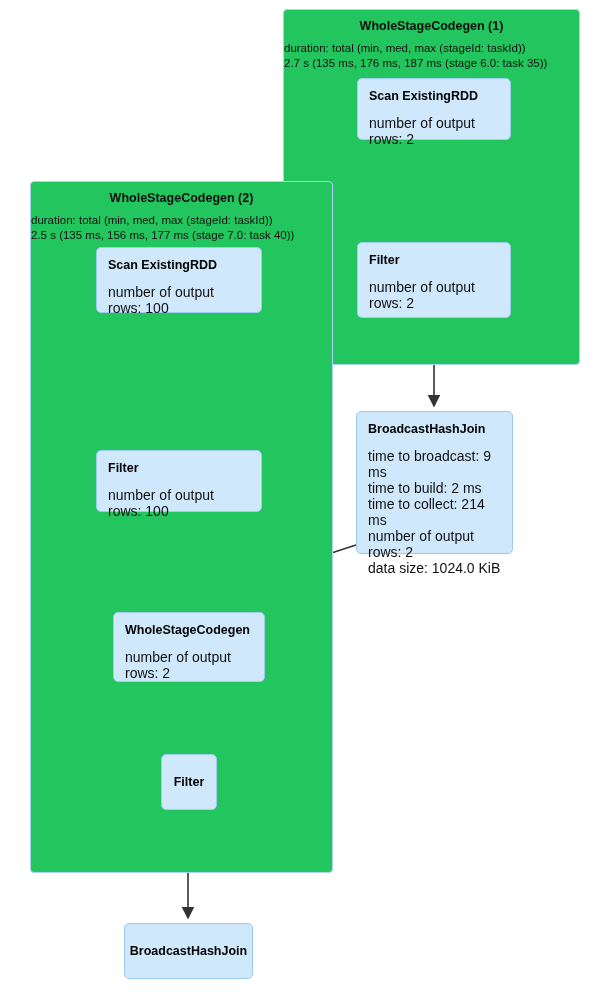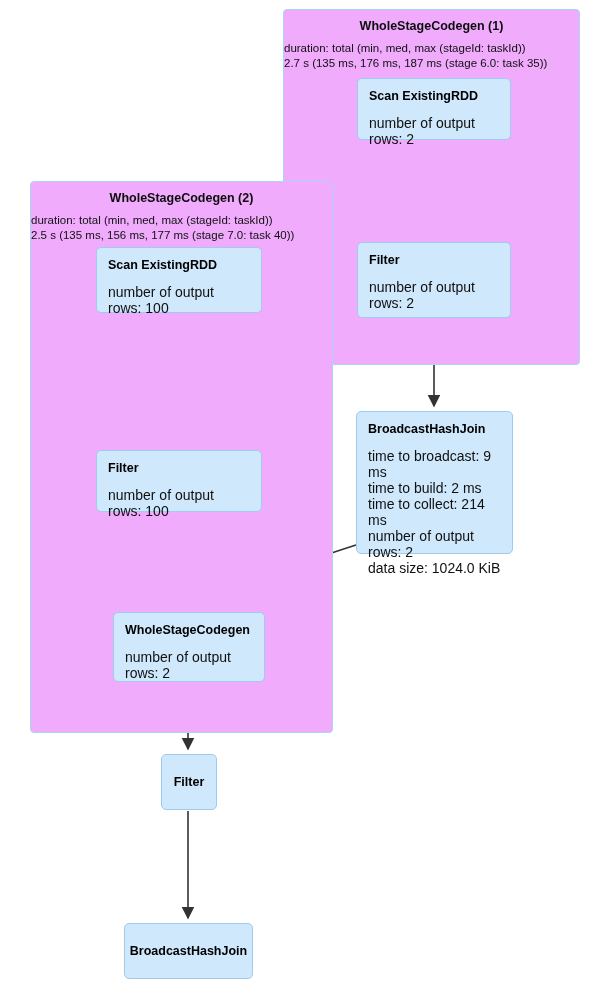--- a/index.html
+++ b/index.html
@@ -26,21 +26,21 @@
   svg.edges {
     position: absolute;
     left: 0; top: 0;
     width: 614px;
     height: 997px;
     pointer-events: none;
   }
 
   .cluster {
     position: absolute;
-    background: #f0abfc;
+    background: #22c55e;
     border: 1px solid #a9d4f5;
     border-radius: 4px;
     box-sizing: border-box;
   }
   .cluster-title {
     text-align: center;
     font-weight: bold;
     font-size: 12.5px;
     color: #0c0c0c;
     padding-top: 9px;
@@ -112,21 +112,21 @@
 
     <path d="M188,811 L188,918" stroke="#333333" stroke-width="1.6" fill="none" marker-end="url(#arrow)"></path>
   </svg>
 
   <div class="cluster" style="left:283px; top:9px; width:297px; height:356px;">
     <div class="cluster-title">WholeStageCodegen (1)</div>
     <div class="cluster-sub">duration: total (min, med, max (stageId: taskId))
 2.7 s (135 ms, 176 ms, 187 ms (stage 6.0: task 35))</div>
   </div>
 
-  <div class="cluster" style="left:30px; top:181px; width:303px; height:552px;">
+  <div class="cluster" style="left:30px; top:181px; width:303px; height:692px;">
     <div class="cluster-title">WholeStageCodegen (2)</div>
     <div class="cluster-sub">duration: total (min, med, max (stageId: taskId))
 2.5 s (135 ms, 156 ms, 177 ms (stage 7.0: task 40))</div>
   </div>
 
   <div class="node" style="left:357px; top:78px; width:154px; height:62px;">
     <div class="node-title">Scan ExistingRDD</div>
     <div class="node-metrics">number of output rows: 2</div>
   </div>
 

